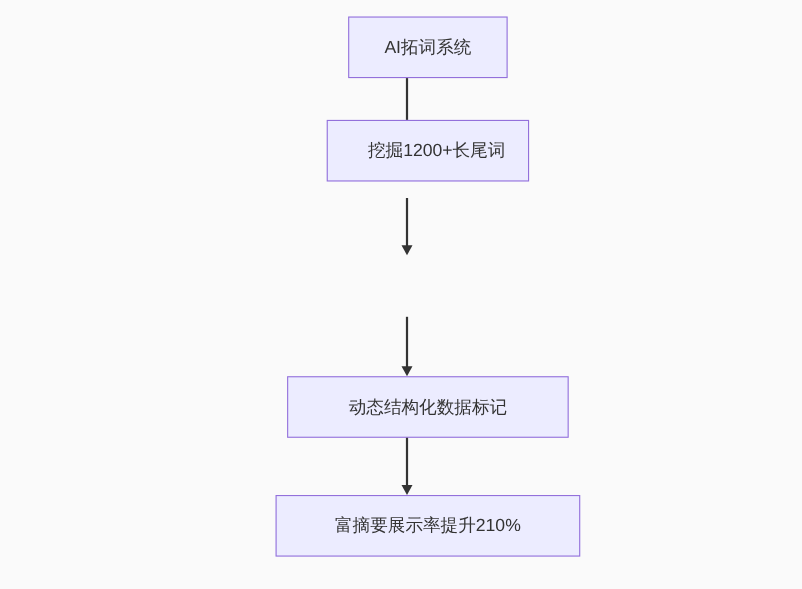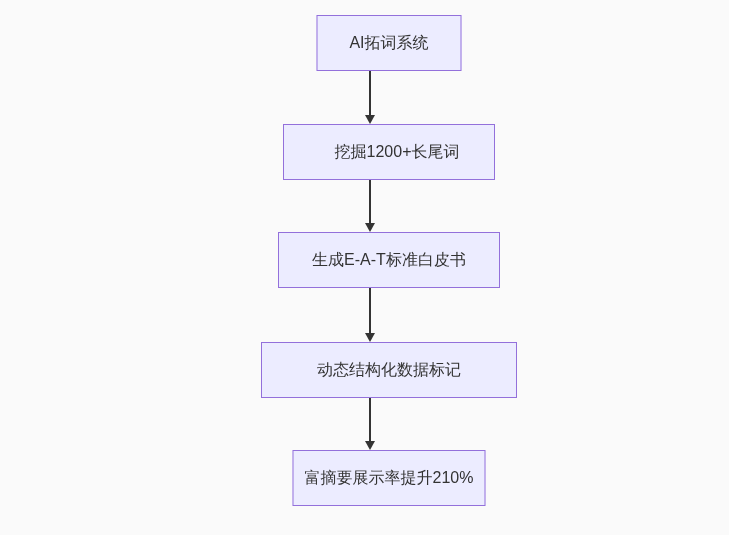--- a/index.html
+++ b/index.html
@@ -30,24 +30,24 @@
     color: #333333;
     font-size: 16px;
     display: flex;
     align-items: center;
     justify-content: center;
     white-space: nowrap;
     text-align: center;
     margin-left: 19px;
   }
   .node-0 { top: 15px;  width: 145px; }
-  .node-1 { top: 124px; width: 212px; padding-left: 16px; }
+  .node-1 { top: 109px; width: 184px; padding-left: 16px; }
   .node-2 { top: 232px; width: 222px; }
   .node-3 { top: 342px; width: 256px; }
-  .node-4 { top: 450px; width: 193px; }
+  .node-4 { top: 450px; width: 277px; }
 
   .arrow {
     position: absolute;
     left: 370px;
     transform: translateX(-50%);
     width: 12px;
   }
   .arrow-0 { top: 71px;  height: 53px; }
   .arrow-1 { top: 180px; height: 52px; }
   .arrow-2 { top: 288px; height: 54px; }
@@ -84,21 +84,20 @@
     <div class="head"></div>
   </div>
 
   <div class="node node-1">挖掘1200+长尾词</div>
 
   <div class="arrow arrow-1">
     <div class="shaft"></div>
     <div class="head"></div>
   </div>
 
-  <div class="node node-2">生成E-A-T标准白皮书</div>
 
   <div class="arrow arrow-2">
     <div class="shaft"></div>
     <div class="head"></div>
   </div>
 
   <div class="node node-3">动态结构化数据标记</div>
 
   <div class="arrow arrow-3">
     <div class="shaft"></div>

